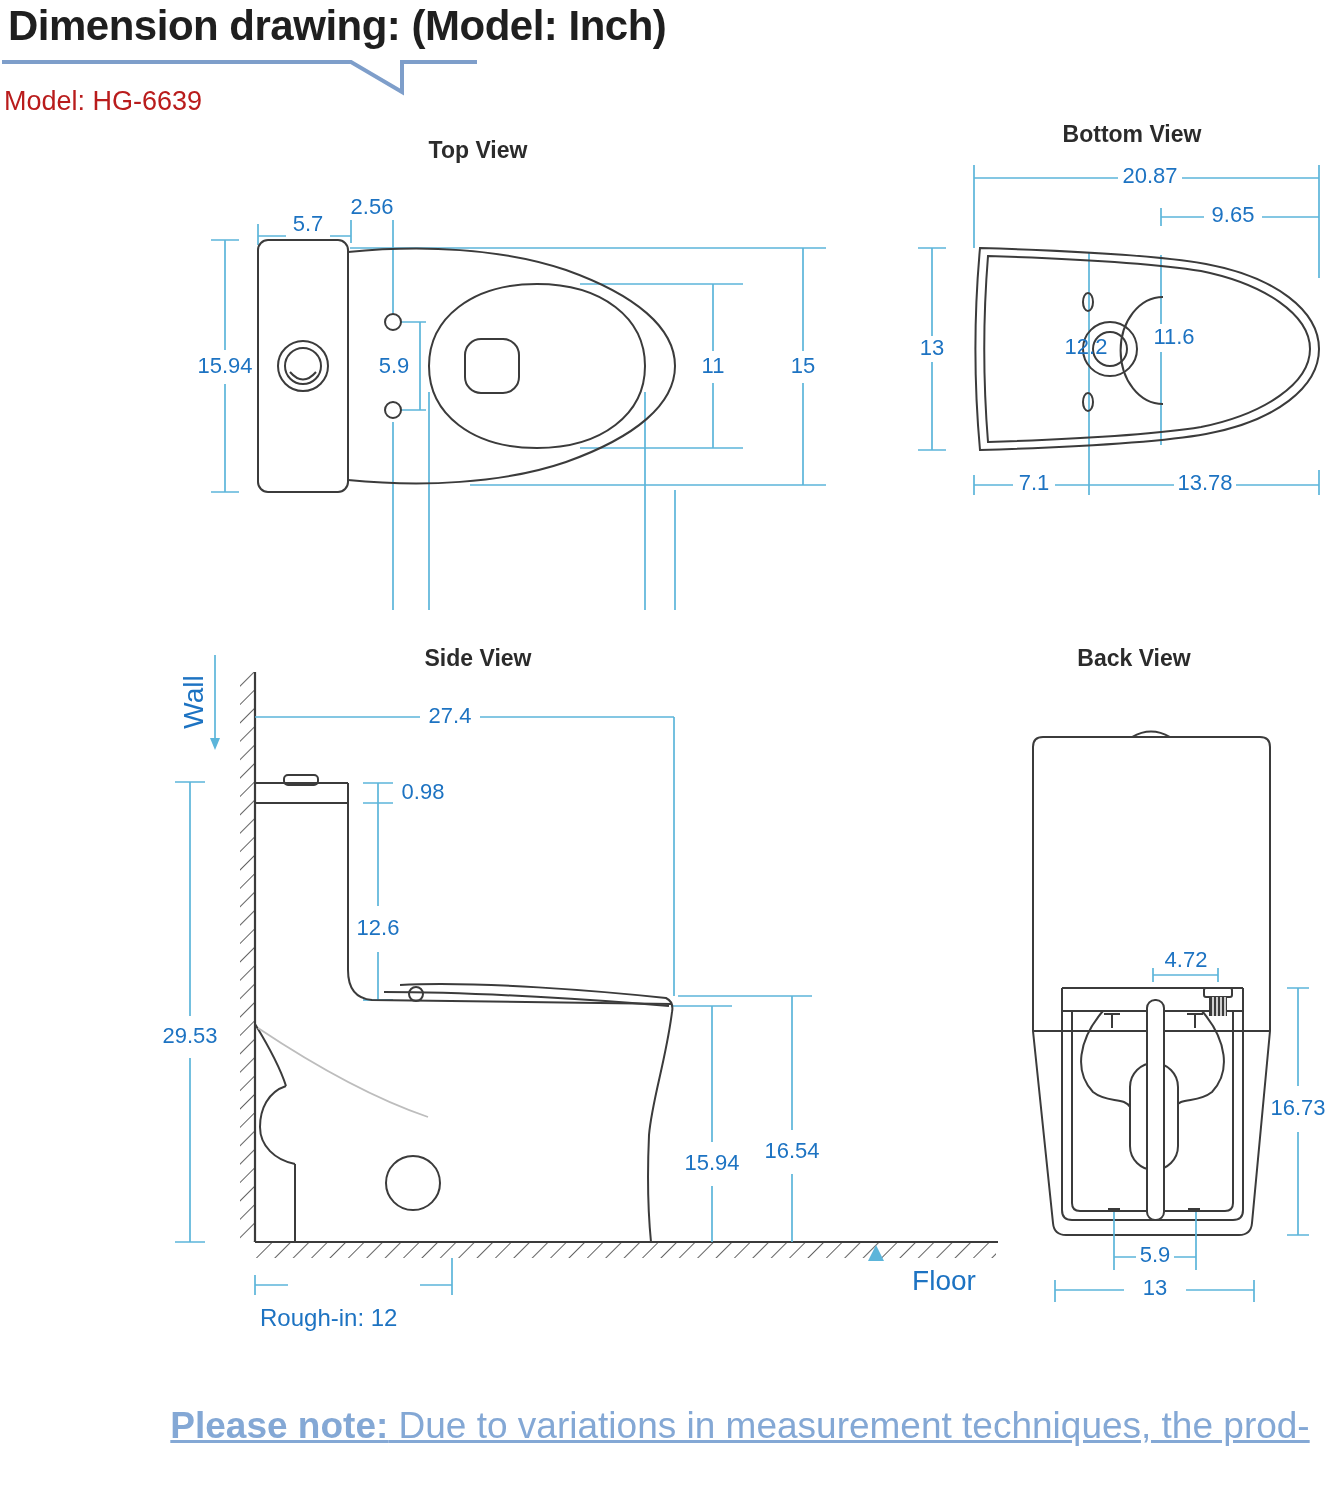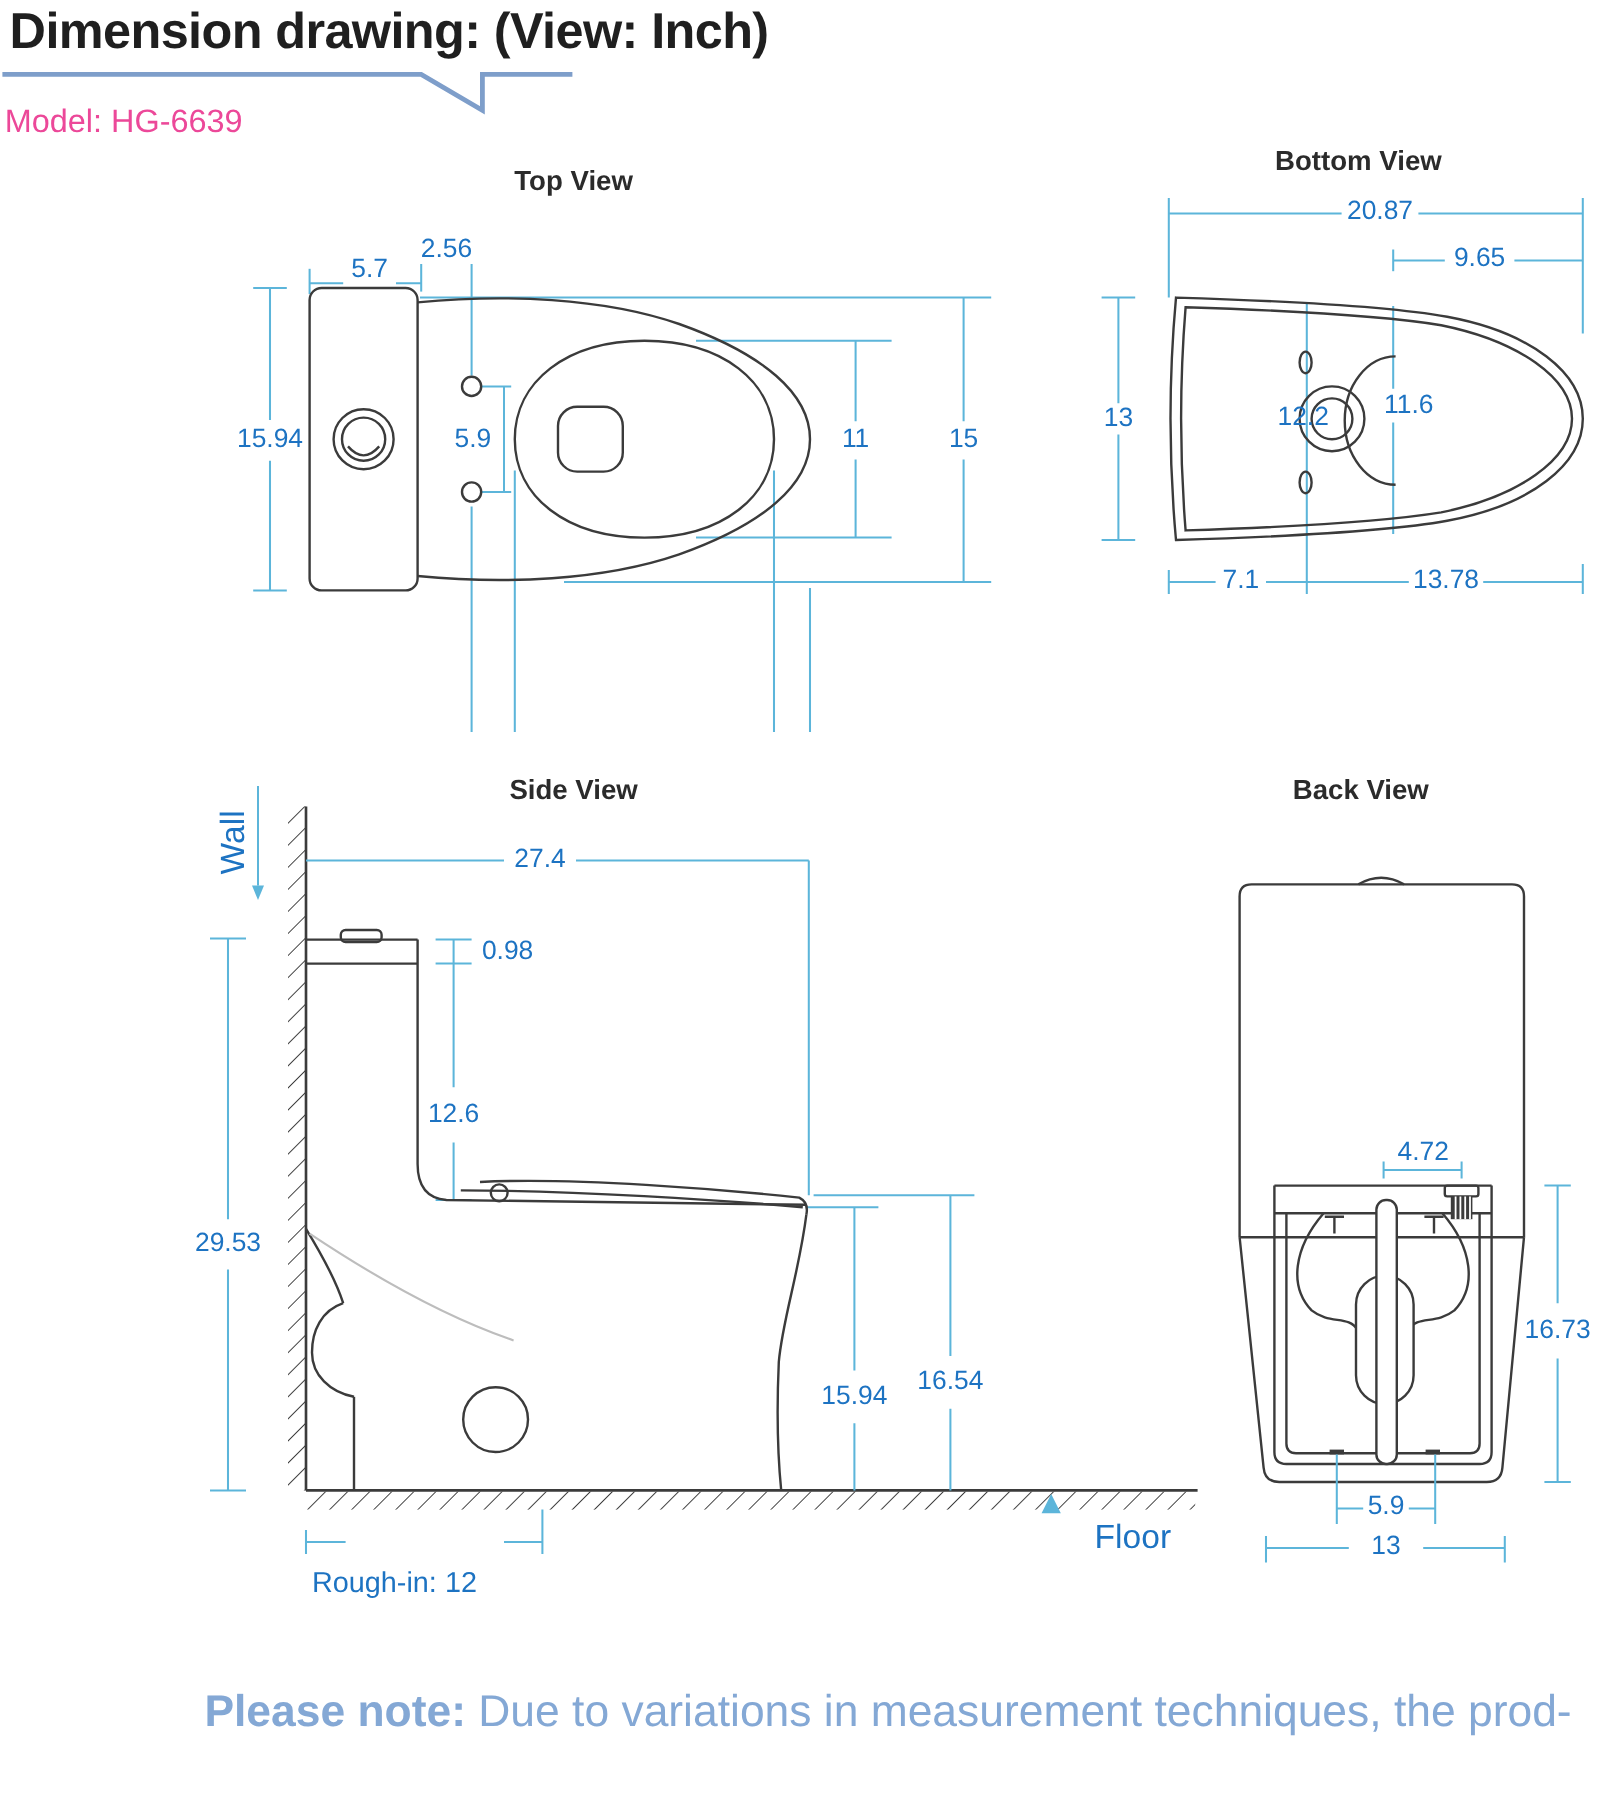--- a/index.html
+++ b/index.html
@@ -1,35 +1,35 @@
 <!DOCTYPE html>
 <html><head>
 <meta charset="utf-8">
 <style>
   html,body{margin:0;padding:0;background:#ffffff;}
   #canvas{position:relative;width:1334px;height:1500px;background:#fff;overflow:hidden;
           font-family:"Liberation Sans",sans-serif;}
   .abs{position:absolute;}
   h1.main-title{margin:0;font-size:42px;font-weight:700;color:#1f1f1f;letter-spacing:-0.5px;}
-  .model-label{font-size:27px;color:#ec4899;}
+  .model-label{font-size:27px;color:#b91c1c;}
   .note-wrap{position:absolute;left:146px;top:1402px;width:1188px;text-align:center;
-             color:#84a8d5;font-size:37px;line-height:48px;}
+             color:#84a8d5;font-size:37px;line-height:48px;text-decoration:underline;}
   .note-label{font-weight:700;}
   svg text{font-family:"Liberation Sans",sans-serif;}
   .dimtxt{fill:#1d73c2;font-size:22px;}
   .dimtxt-big{fill:#1d73c2;font-size:28px;}
   .viewtitle{fill:#2b2b2b;font-size:23px;font-weight:700;}
 </style>
 </head>
 <body>
 
 <div id="canvas">
 
   <div class="abs" style="left:8px;top:2px;">
-    <h1 class="main-title">Dimension drawing: (View: Inch)</h1>
+    <h1 class="main-title">Dimension drawing: (Model: Inch)</h1>
   </div>
   <svg class="abs" style="left:0px;top:56px;" width="500" height="42">
     <polyline points="2,6 351,6 402,36 402,6 477,6" fill="none" stroke="#7e9eca" stroke-width="4"></polyline>
   </svg>
   <div class="abs model-label" style="left:4px;top:86px;">Model: HG-6639</div>
 
   <svg class="abs" style="left:20px;top:130px;" width="830" height="480" viewBox="0 0 830 480">
     <text class="viewtitle" x="458" y="22" text-anchor="middle" dominant-baseline="middle">Top View</text>
 
     <g stroke="#5cb5da" stroke-width="1.7" fill="none">

